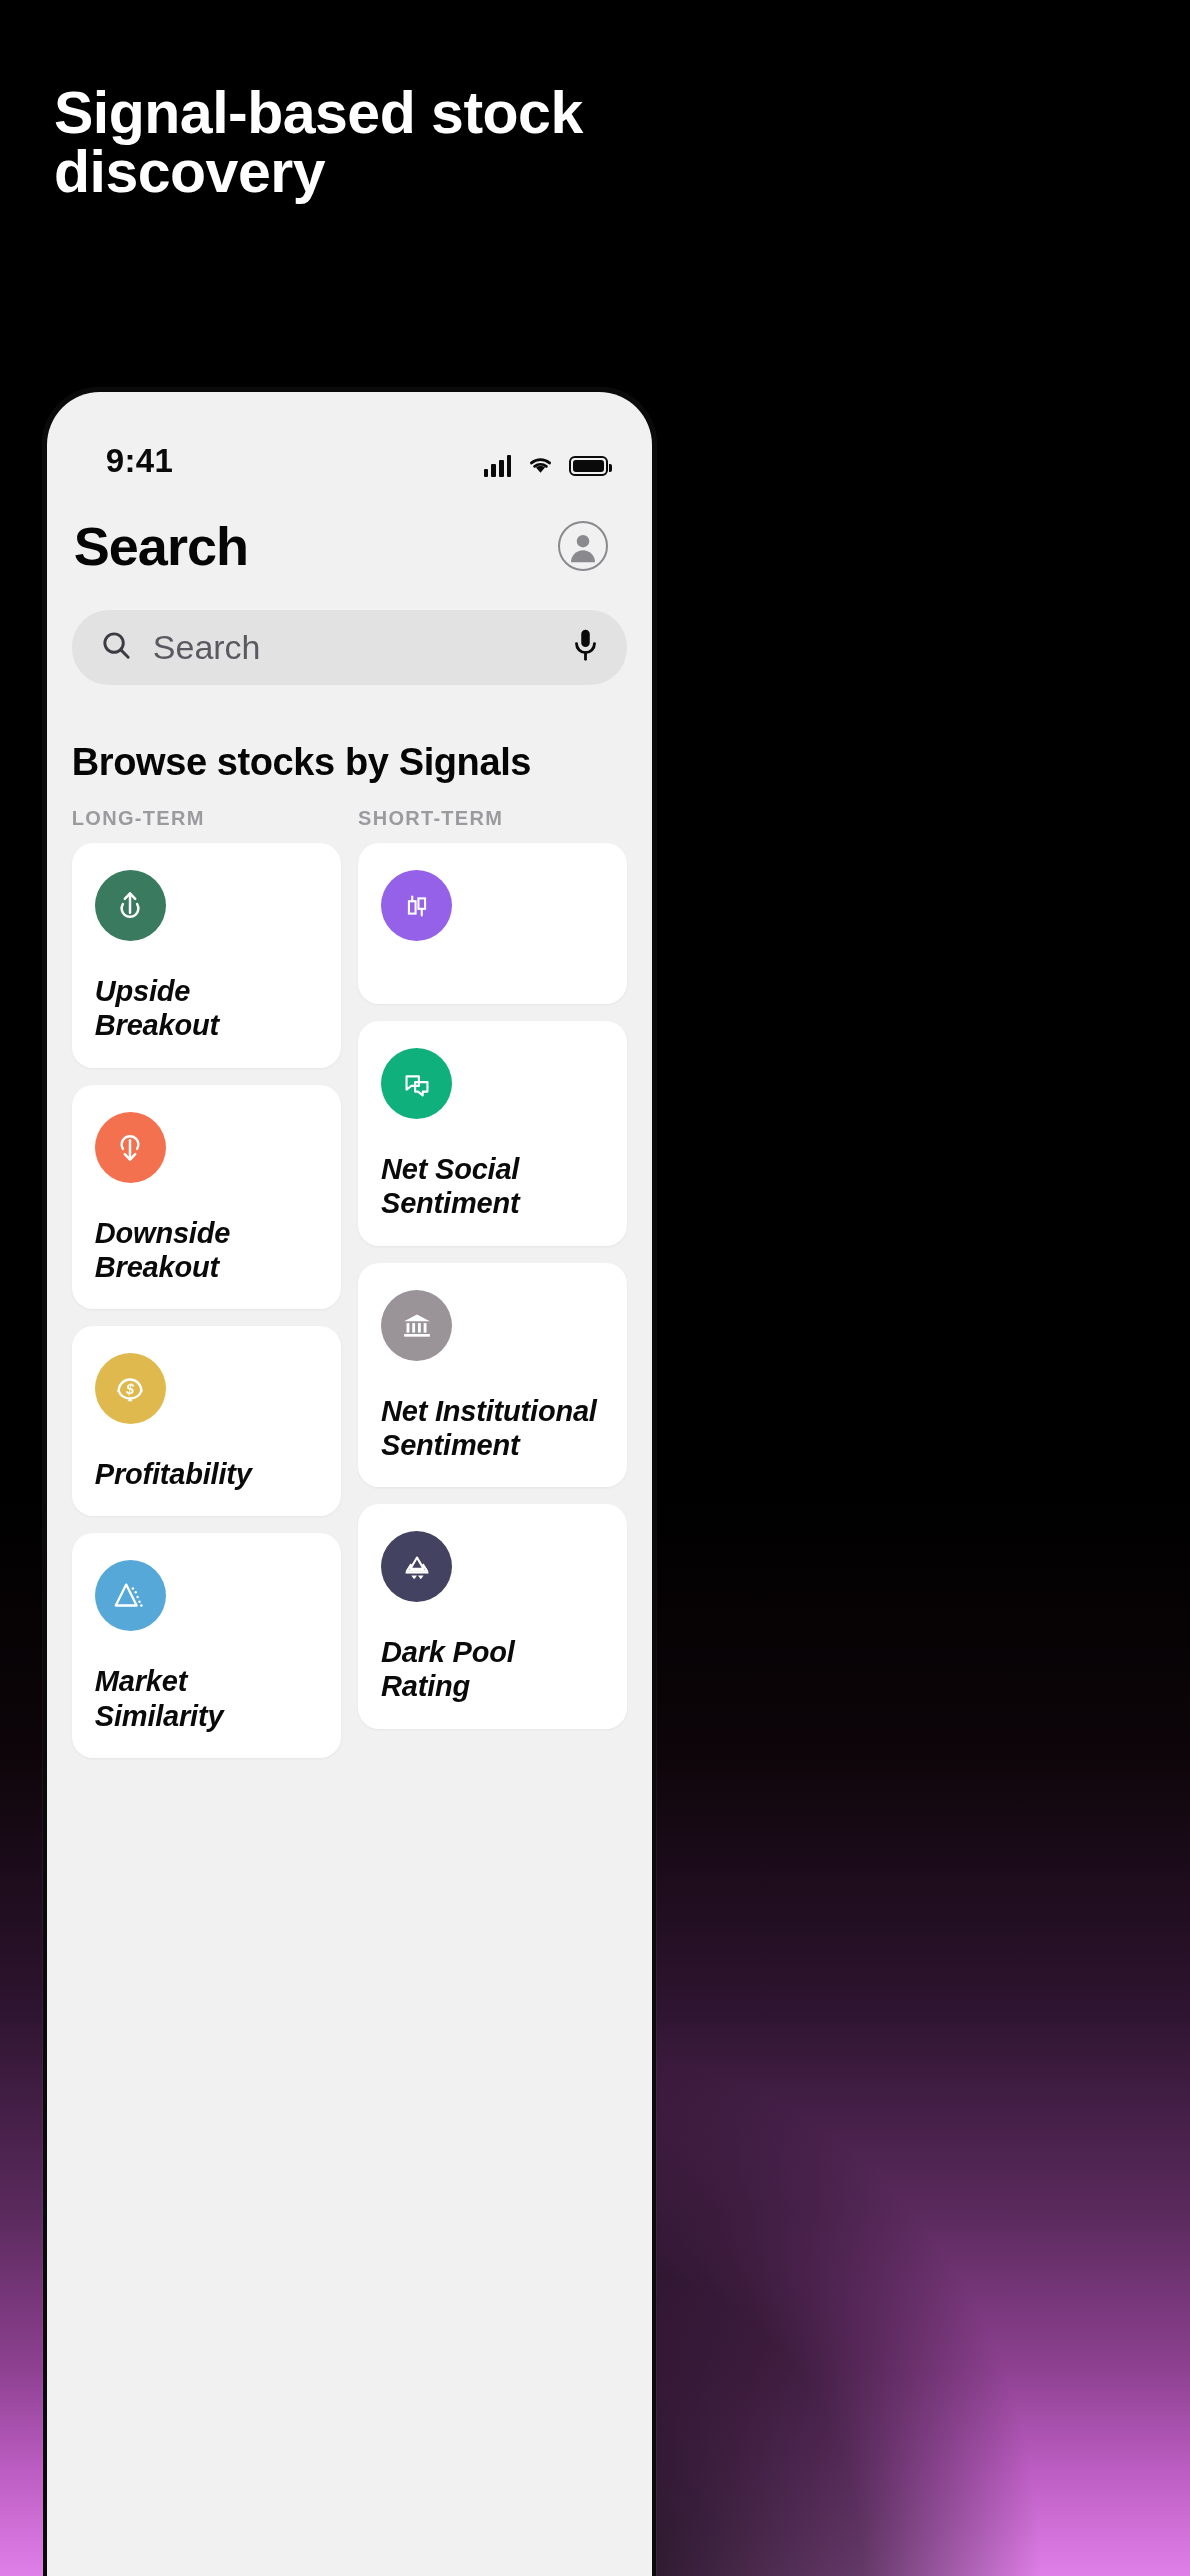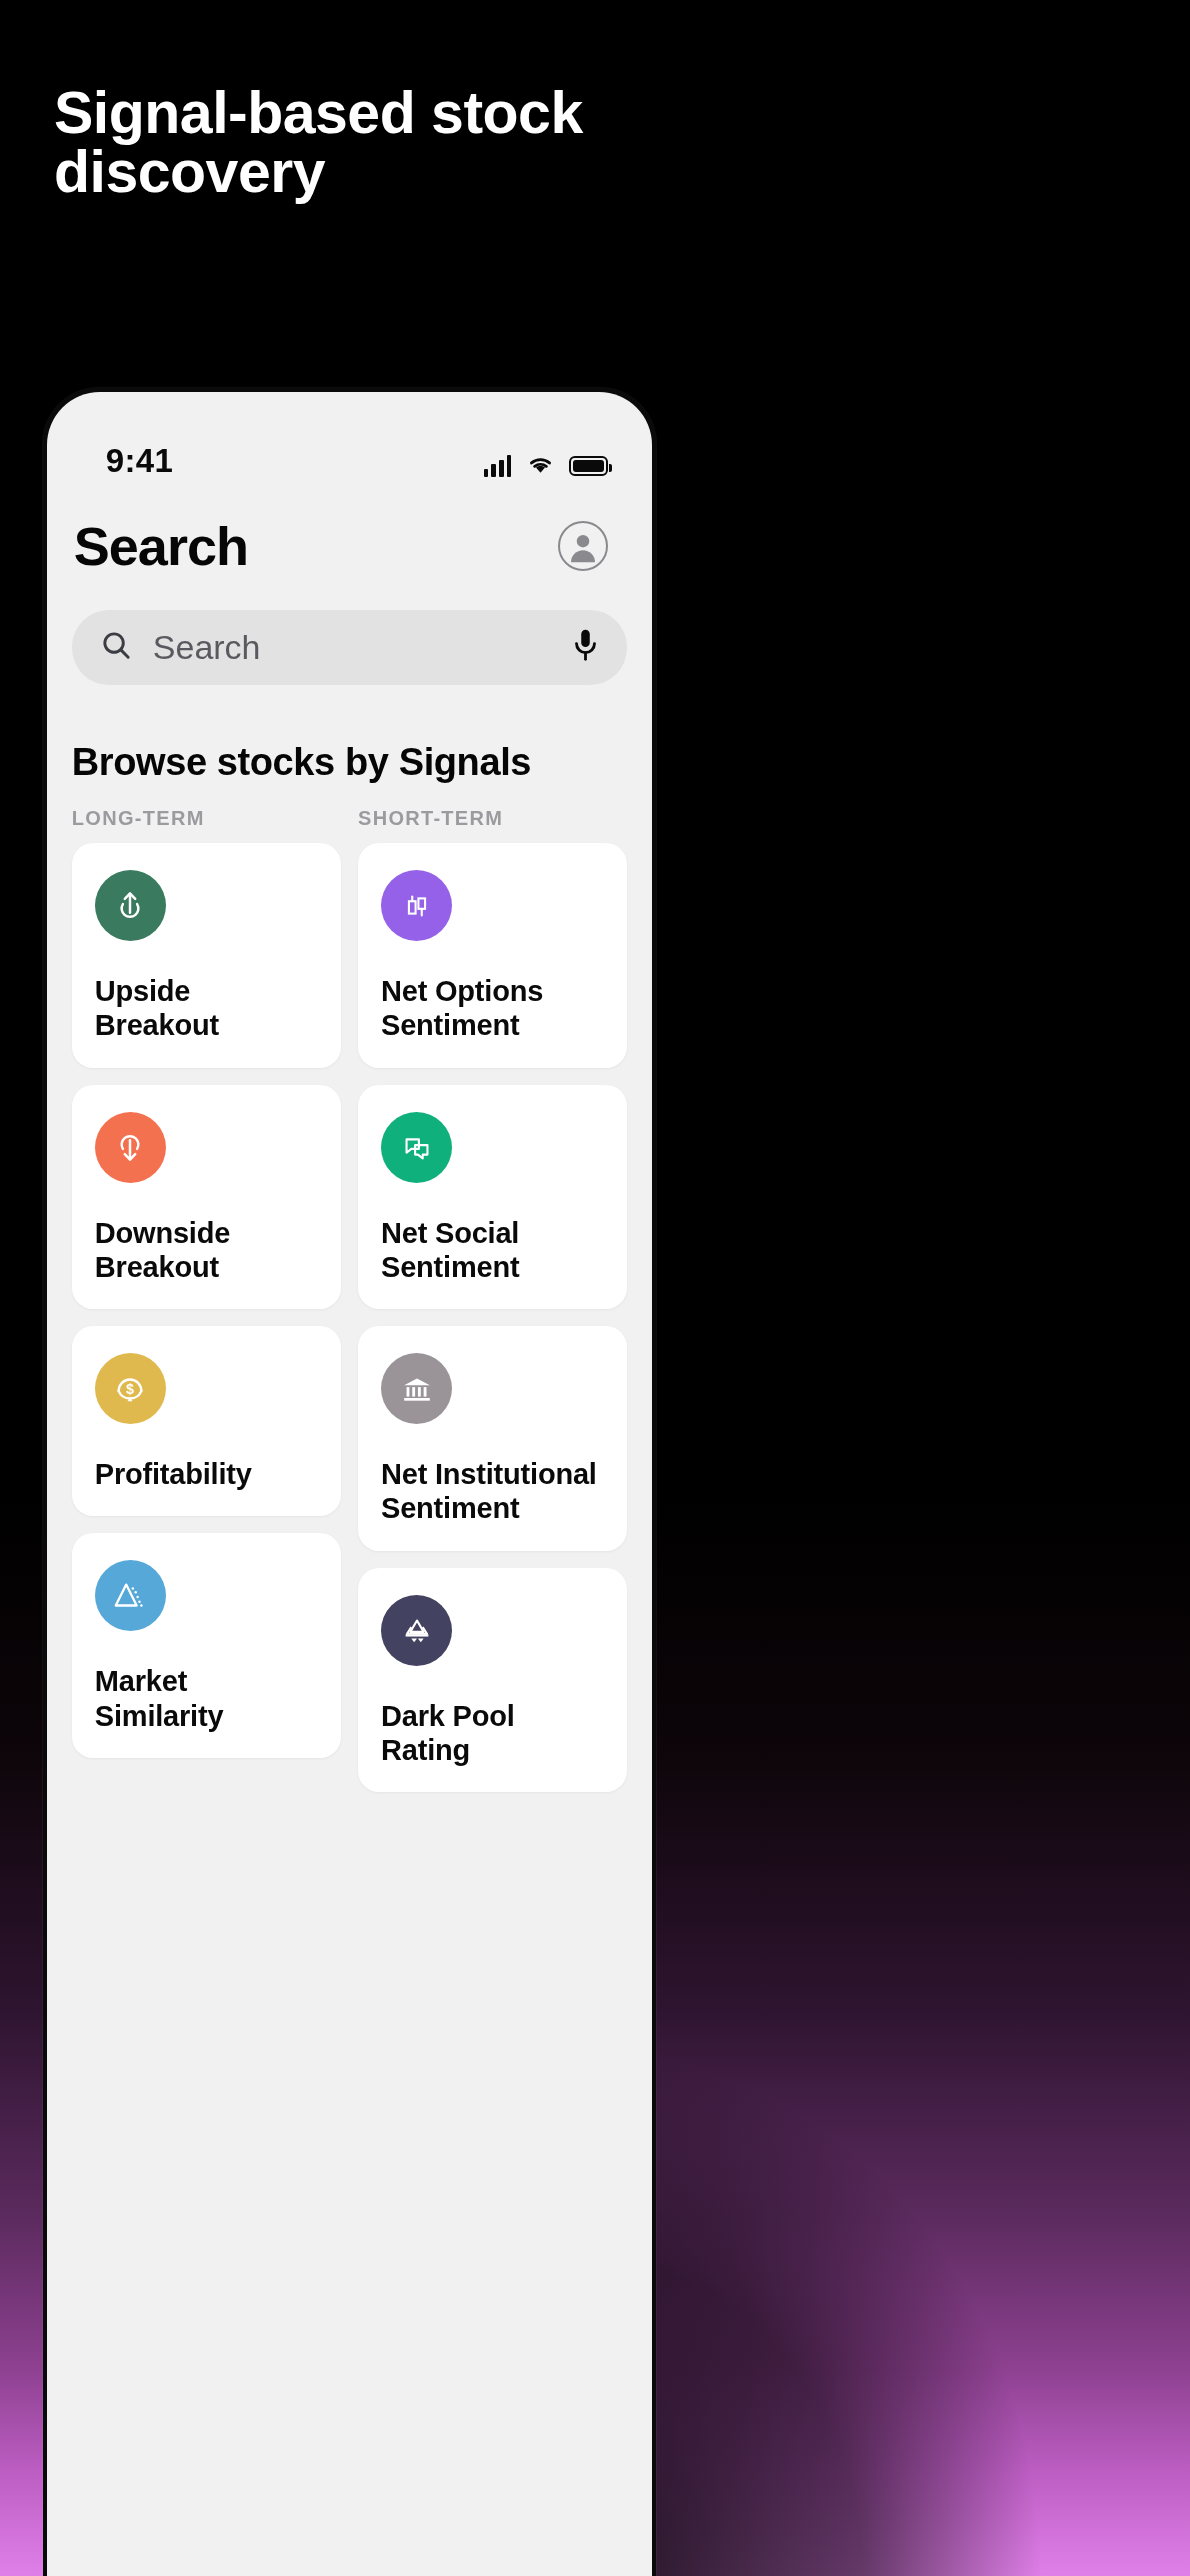--- a/index.html
+++ b/index.html
@@ -100,21 +100,21 @@
     display:flex; margin:23px 25px 0 25px; gap:17px;
   }
   #col-labels div{
     flex:1; font-size:20px; font-weight:700; color:#9b9b9f; letter-spacing:1.3px;
   }
 
   
   #grid{
     display:flex; gap:17px; margin:13.4px 25px 0 25px;
   }
-  .col{ flex:1; display:flex; flex-direction:column; gap:17px; }
+  .col{ flex:1; display:flex; flex-direction:column; gap:17px;font-style:italic; }
   .card{
     background:#fff; border-radius:21px;
     padding:27px 23px 25px 23px;
     box-shadow:0 1px 2.9px rgba(0,0,0,.05);
     display:flex; flex-direction:column;
   }
   .card .ic{
     width:71px; height:71px; border-radius:50%;
     display:flex; align-items:center; justify-content:center;
     flex:none;
@@ -253,21 +253,20 @@
 
         <div class="card h-2line">
           <div class="ic" style="background:#9461e8">
             <svg width="38" height="38" viewBox="0 0 40 40">
               <rect x="11.5" y="15" width="7" height="13" stroke="#fff" stroke-width="2.2" fill="none"></rect>
               <line x1="15" y1="10" x2="15" y2="15" stroke="#fff" stroke-width="2.2" stroke-linecap="round"></line>
               <rect x="21.5" y="12" width="7" height="11" stroke="#fff" stroke-width="2.2" fill="none"></rect>
               <line x1="25" y1="23" x2="25" y2="30" stroke="#fff" stroke-width="2.2" stroke-linecap="round"></line>
             </svg>
           </div>
-          <div class="lbl">Net Options Sentiment</div>
         </div>
 
         <div class="card h-1line">
           <div class="ic" style="background:#10b07d">
             <svg width="38" height="38" viewBox="0 0 40 40">
               <path d="M9 12h13v10H14l-5 4v-4z" stroke="#fff" stroke-width="2.2" fill="none" stroke-linejoin="round"></path>
               <path d="M18 18h13v10h-5v4l-5-4h-3z" stroke="#fff" stroke-width="2.2" fill="none" stroke-linejoin="round"></path>
             </svg>
           </div>
           <div class="lbl">Net Social Sentiment</div>

